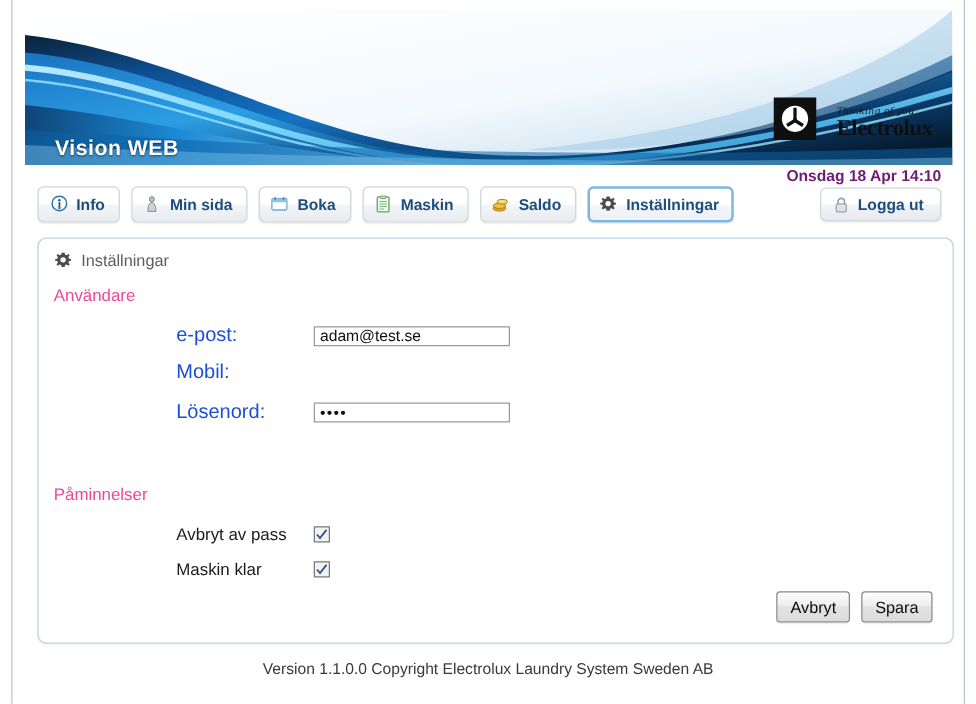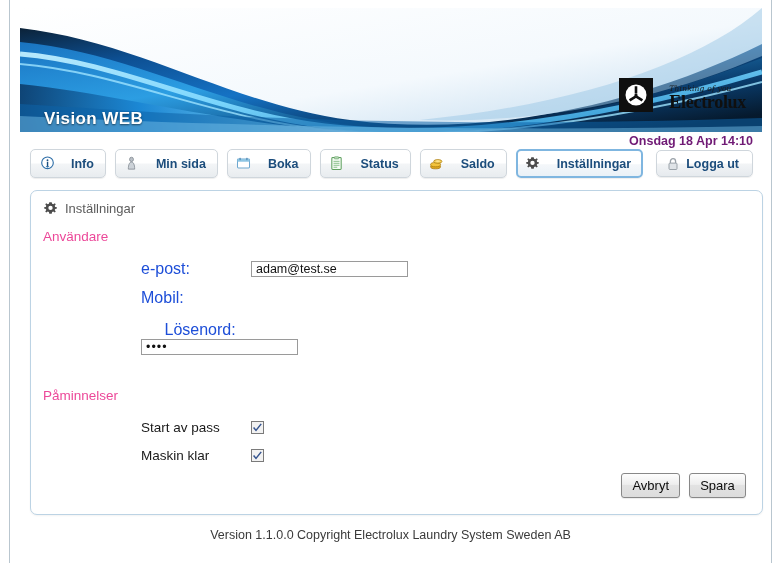--- a/index.html
+++ b/index.html
@@ -88,21 +88,21 @@
   .navbar {
     position: absolute;
     left: 20px; top: 149px;
     display: flex;
     align-items: center;
     gap: 9px;
   }
   .navbtn {
     display: inline-flex;
     align-items: center;
-    gap: 16px;
+    gap: 6px;
     height: 29px;
     padding: 0 11px 0 8px;
     border: 1px solid #cfd6dc;
     border-radius: 5px;
     background: linear-gradient(to bottom, #ffffff 0%, #ffffff 48%, #f3f5f7 52%, #e8ecef 100%);
     box-shadow: 0 1px 1px rgba(0,0,0,.07);
     font-size: 12.5px;
     font-weight: bold;
     color: #1c4d7c;
     cursor: pointer;
@@ -188,21 +188,21 @@
   }
   .txtinput.focused {
     border: 2px solid #e0a33a;
     height: 23px;
     padding: 0 3px;
   }
   .pw-dots { letter-spacing: 1px; }
 
   #row-email { top: 69px; }
   #row-mobil { top: 98px; }
-  #row-pass  { top: 130px; flex-direction: column; }
+  #row-pass  { top: 130px; }
   #row-start { top: 229px; }
   #row-maskin { top: 257px; }
 
   .chk-row .lbl { width: 110px; font-size: 13.5px; color:#1a1a1a; }
   .checkbox {
     width: 13px; height: 13px;
     border: 1px solid #7a7a7a;
     background: #f2f2f2;
     display: inline-flex;
     align-items: center;
@@ -354,21 +354,21 @@
       <span class="ico">
         <svg width="15" height="15" viewBox="0 0 16 16" xmlns="http://www.w3.org/2000/svg">
           <rect x="3" y="1.6" width="10" height="12.8" rx="1" fill="#f4fbf4" stroke="#5fa05f" stroke-width="1.1"></rect>
           <rect x="5.6" y=".9" width="4.8" height="2.1" rx=".6" fill="#cfe6cf" stroke="#5fa05f" stroke-width=".8"></rect>
           <rect x="4.8" y="5.2" width="6.4" height=".9" fill="#7cb87c"></rect>
           <rect x="4.8" y="7.3" width="6.4" height=".9" fill="#7cb87c"></rect>
           <rect x="4.8" y="9.4" width="6.4" height=".9" fill="#7cb87c"></rect>
           <rect x="4.8" y="11.5" width="4" height=".9" fill="#7cb87c"></rect>
         </svg>
       </span>
-      <span>Status</span>
+      <span>Maskin</span>
     </div>
 
     <div class="navbtn">
       <span class="ico">
         <svg width="15" height="15" viewBox="0 0 16 16" xmlns="http://www.w3.org/2000/svg">
           <ellipse cx="7" cy="11.4" rx="5.3" ry="2.3" fill="#e0a81f" stroke="#a87a0c" stroke-width=".8"></ellipse>
           <ellipse cx="7" cy="9.2" rx="5.3" ry="2.3" fill="#f2c33c" stroke="#a87a0c" stroke-width=".8"></ellipse>
           <ellipse cx="9.4" cy="5.8" rx="4.4" ry="2" fill="#f7d25c" stroke="#a87a0c" stroke-width=".8"></ellipse>
           <ellipse cx="9.4" cy="5.4" rx="2.4" ry="1" fill="#fde9a8" opacity=".7"></ellipse>
         </svg>
@@ -423,21 +423,21 @@
     </div>
 
     <div class="form-row" id="row-pass">
       <span class="lbl">Lösenord:</span>
       <input class="txtinput pw-dots" type="text" value="••••" style="">
     </div>
 
     <div class="section-label" id="sec-paminnelser">Påminnelser</div>
 
     <div class="form-row chk-row" id="row-start">
-      <span class="lbl">Start av pass</span>
+      <span class="lbl">Avbryt av pass</span>
       <span class="checkbox">
         <svg width="11" height="11" viewBox="0 0 11 11" xmlns="http://www.w3.org/2000/svg">
           <path d="M1.6 5.6 L4.0 8.4 L9.2 1.9" fill="none" stroke="#35548f" stroke-width="1.5"></path>
         </svg>
       </span>
     </div>
 
     <div class="form-row chk-row" id="row-maskin">
       <span class="lbl">Maskin klar</span>
       <span class="checkbox">

